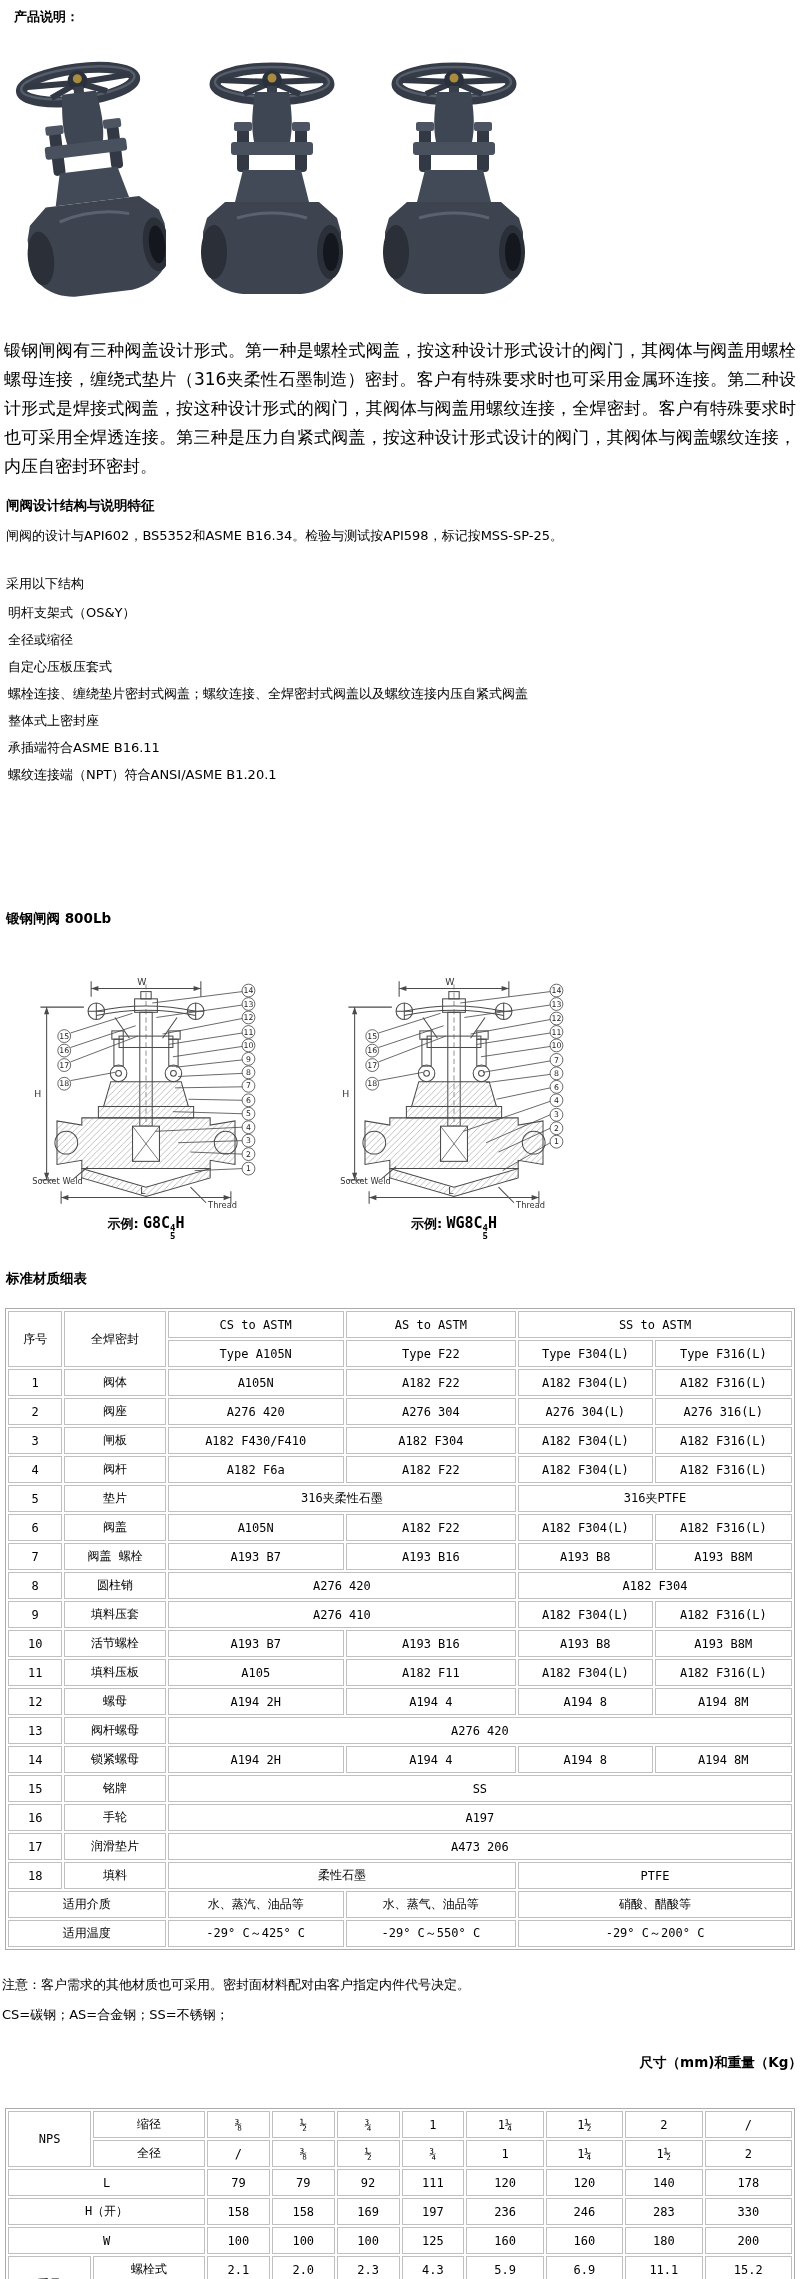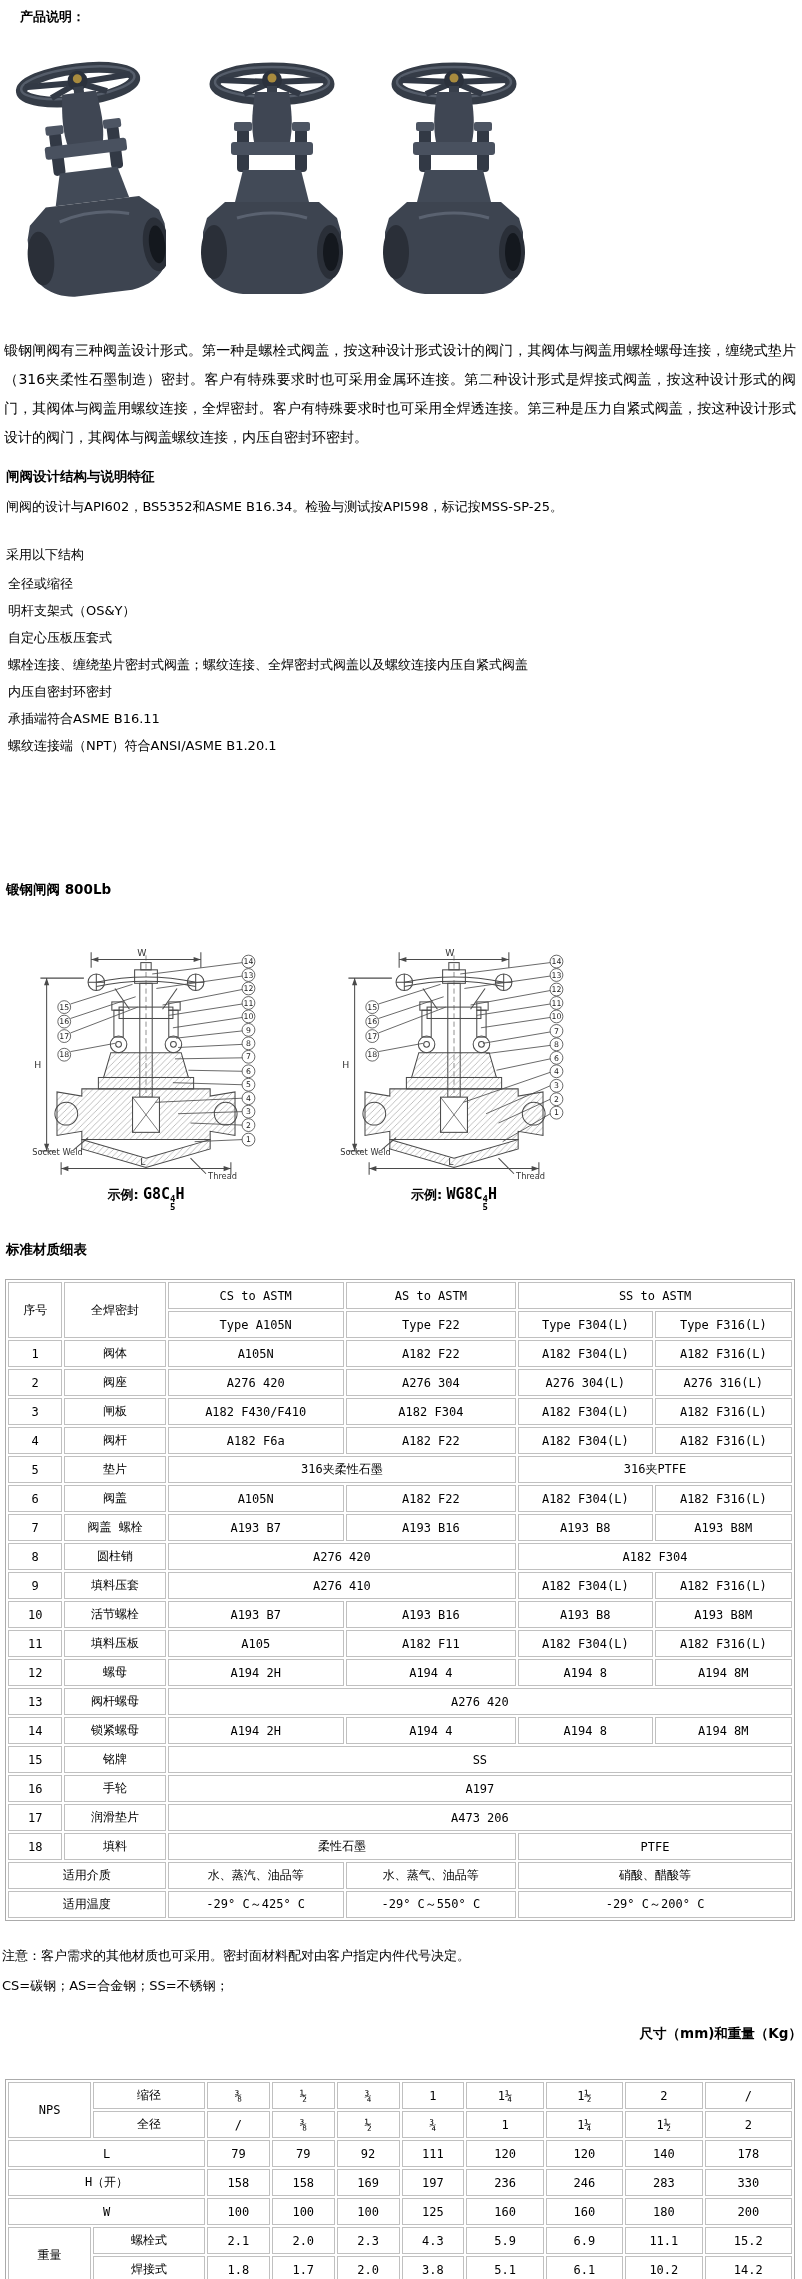--- a/index.html
+++ b/index.html
@@ -3,27 +3,27 @@
 <meta charset="utf-8">
 <style>
   * { margin:0; padding:0; box-sizing:border-box; }
   html,body { background:#fff; }
   body {
     width:802px; min-height:2279px; color:#000;
     font-family:"DejaVu Sans","Liberation Sans",sans-serif;
     font-size:13px;
   }
   .bold { font-weight:bold; }
-  #page-title { padding:8px 0 0 20px; font-weight:bold; font-size:13px; }
+  #page-title { padding:8px 0 0 14px; font-weight:bold; font-size:13px; }
 
   .photos { display:flex; gap:30px; margin:16px 0 0 14px; height:278px; }
   .photo { width:152px; height:278px; }
 
   .intro {
-    margin:16px 6px 8px 4px; font-size:14px; line-height:29px;
+    margin:16px 6px 8px 4px; font-size:17px; line-height:29px;
     text-align:justify;
   }
 
   .h-design { margin:16px 0 0 6px; font-size:13.5px; }
   .std-line { margin:12px 0 0 6px; font-size:13px; }
   .structure-line { margin:30px 8px 0 6px; font-size:13px; }
   .feature { margin:13px 0 0 8px; font-size:13px; line-height:14px; }
 
   .h-diagrams { margin:128px 0 0 6px; font-size:13.5px; }
   .diagrams { display:flex; margin:46px 0 0 32px; gap:80px; }
@@ -160,25 +160,25 @@
       <use href="#valvePhoto"></use>
     </svg>
   </div>
 
   <p class="intro">锻钢闸阀有三种阀盖设计形式。第一种是螺栓式阀盖，按这种设计形式设计的阀门，其阀体与阀盖用螺栓螺母连接，缠绕式垫片（316夹柔性石墨制造）密封。客户有特殊要求时也可采用金属环连接。第二种设计形式是焊接式阀盖，按这种设计形式的阀门，其阀体与阀盖用螺纹连接，全焊密封。客户有特殊要求时也可采用全焊透连接。第三种是压力自紧式阀盖，按这种设计形式设计的阀门，其阀体与阀盖螺纹连接，内压自密封环密封。</p>
 
   <div class="h-design bold">闸阀设计结构与说明特征</div>
   <p class="std-line">闸阀的设计与API602，BS5352和ASME B16.34。检验与测试按API598，标记按MSS-SP-25。</p>
   <p class="structure-line">采用以下结构</p>
 
+  <p class="feature">明杆支架式（OS&amp;Y）</p>
   <p class="feature">全径或缩径</p>
-  <p class="feature">明杆支架式（OS&amp;Y）</p>
   <p class="feature">自定心压板压套式</p>
   <p class="feature">螺栓连接、缠绕垫片密封式阀盖；螺纹连接、全焊密封式阀盖以及螺纹连接内压自紧式阀盖</p>
-  <p class="feature">内压自密封环密封</p>
+  <p class="feature">整体式上密封座</p>
   <p class="feature">承插端符合ASME B16.11</p>
   <p class="feature">螺纹连接端（NPT）符合ANSI/ASME B1.20.1</p>
 
   <div class="h-diagrams bold">锻钢闸阀 800Lb</div>
 
   <div class="diagrams">
 
     <div class="diagram-box">
       <svg viewBox="0 0 220 228" width="228" height="236">
         <use href="#gvDraw"></use>

